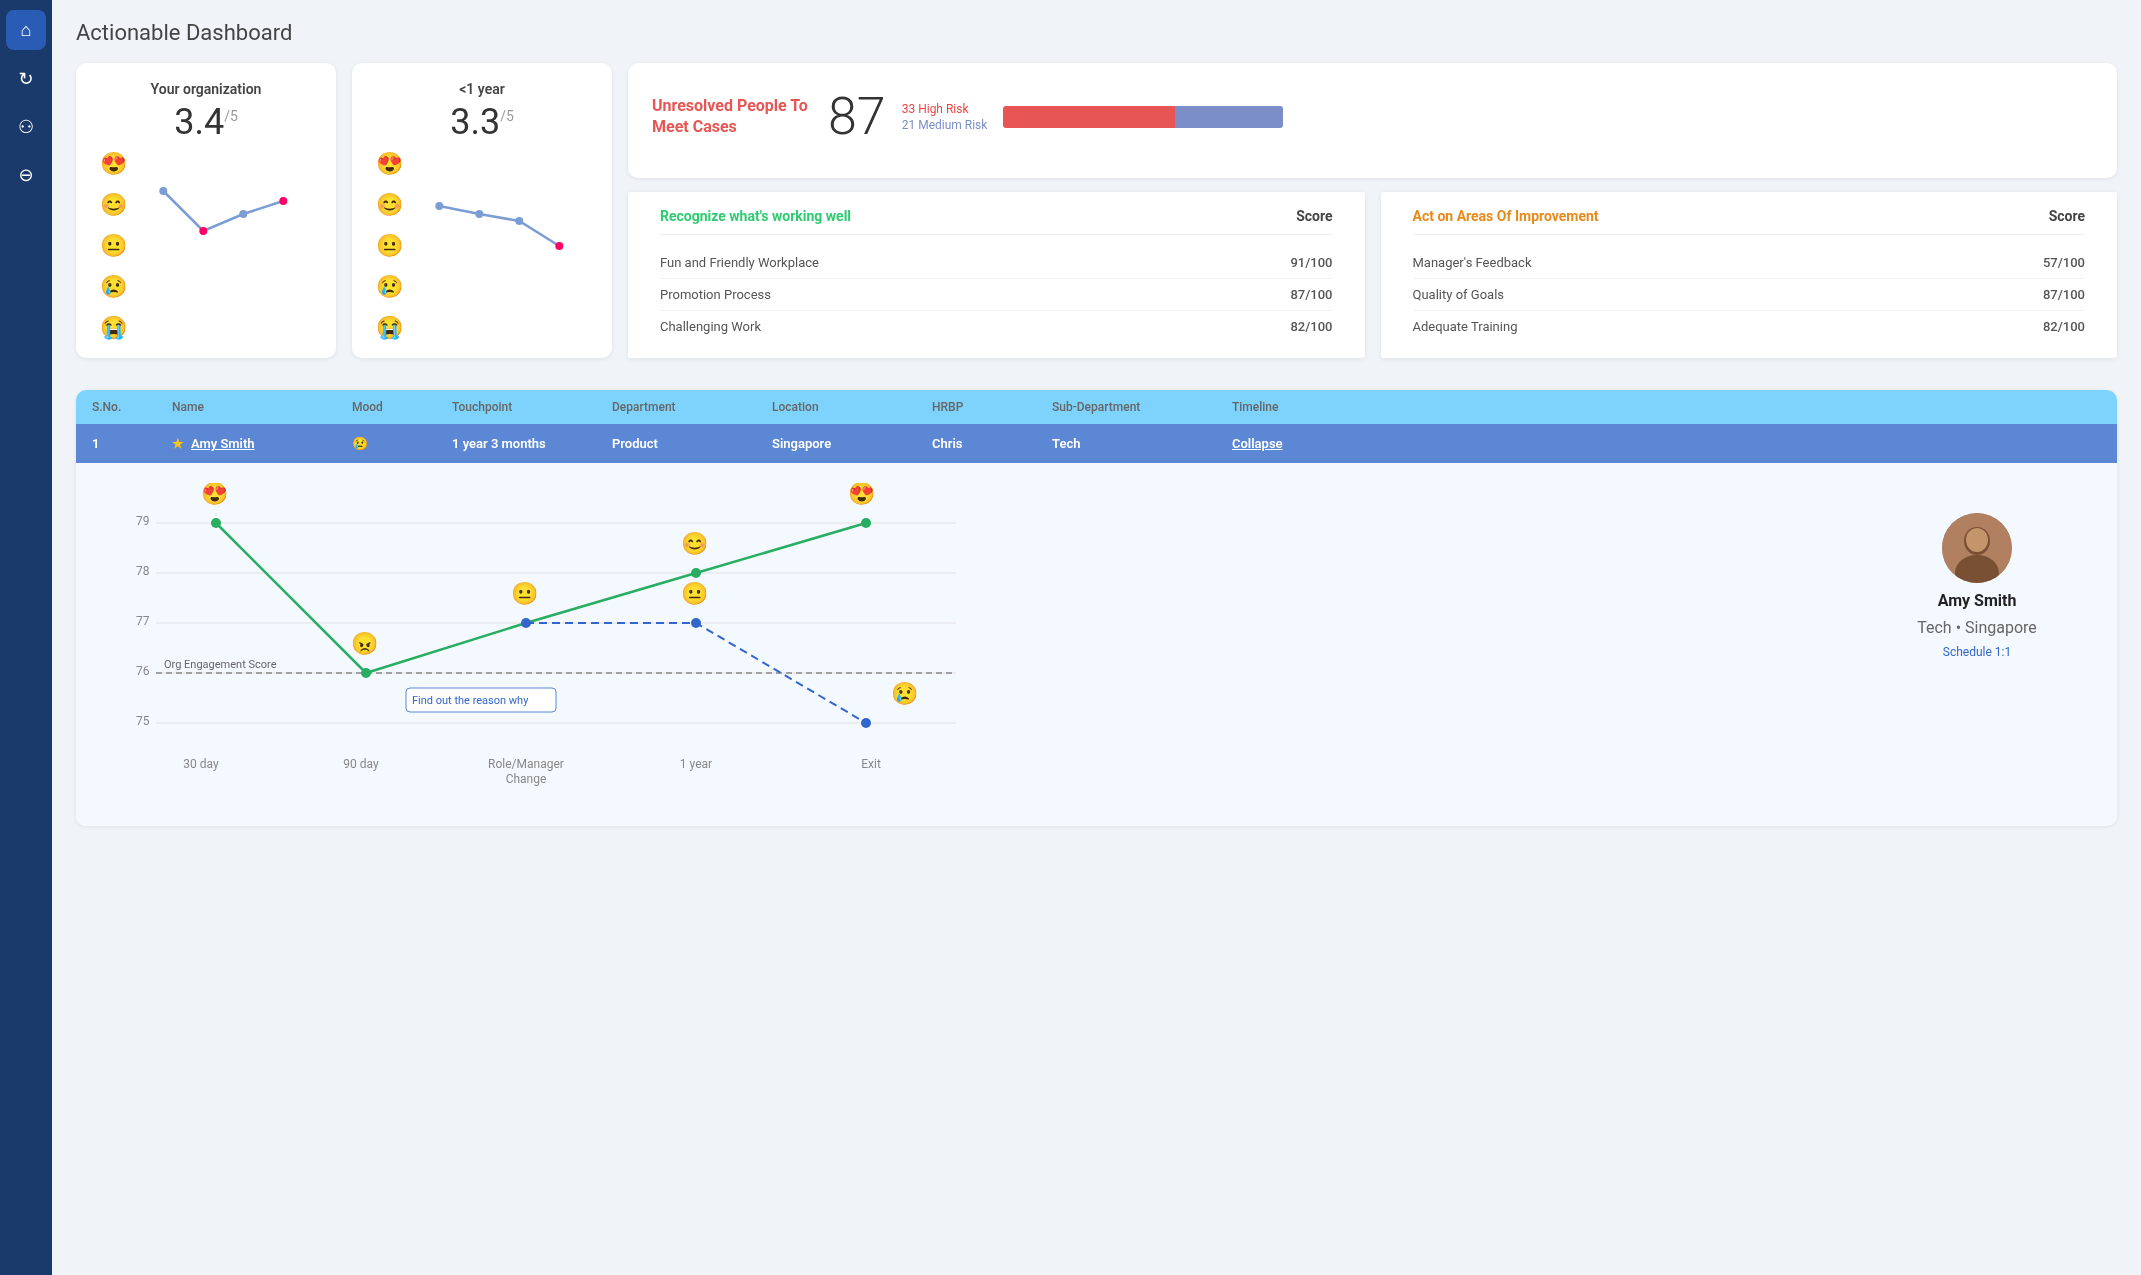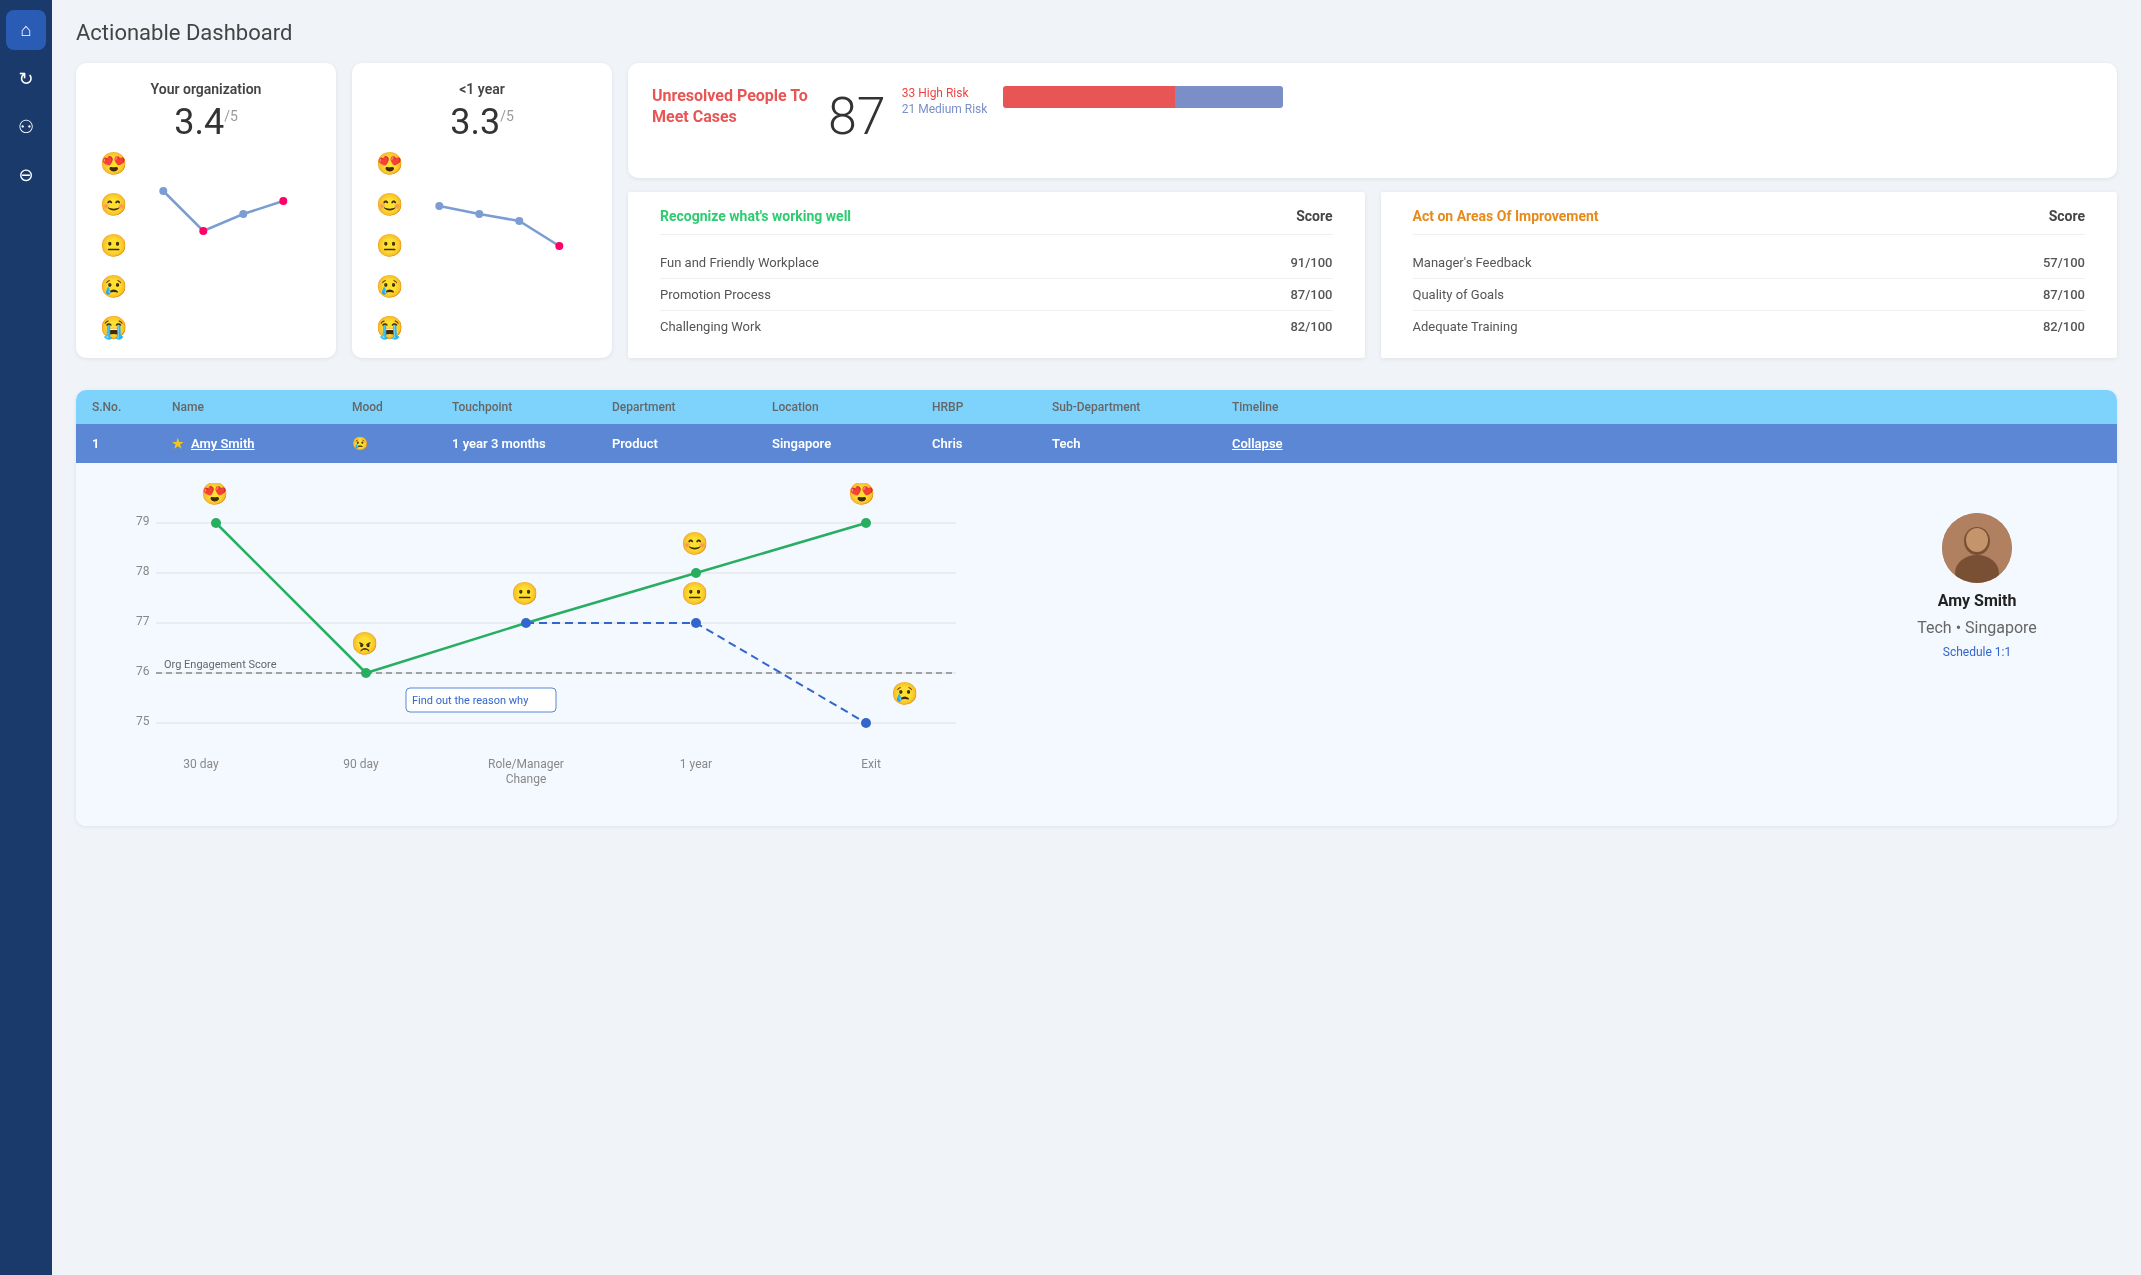--- a/index.html
+++ b/index.html
@@ -103,20 +103,21 @@
       padding: 18px 24px;
       box-shadow: 0 1px 4px rgba(0,0,0,0.08);
       flex: 1;
       display: flex;
       flex-direction: column;
       justify-content: center;
       min-height: 110px;
     }
     .unresolved-top {
       display: flex;
+      align-items: center;
       gap: 16px;
       margin-bottom: 8px;
     }
     .unresolved-title {
       font-size: 16px;
       font-weight: 700;
       color: #e85555;
       max-width: 160px;
       line-height: 1.3;
     }

